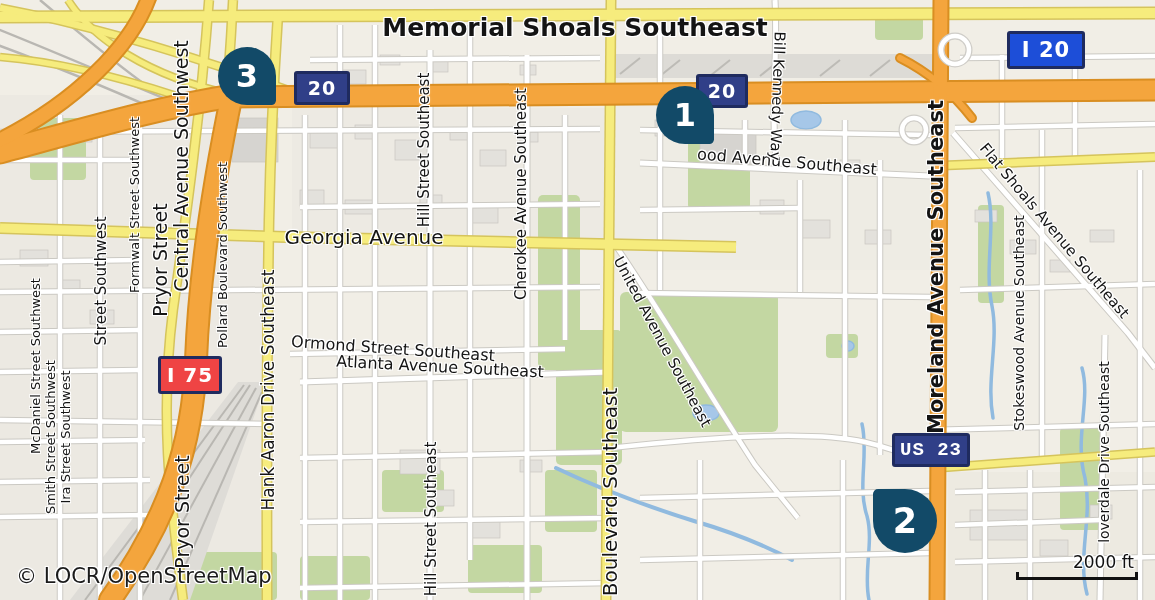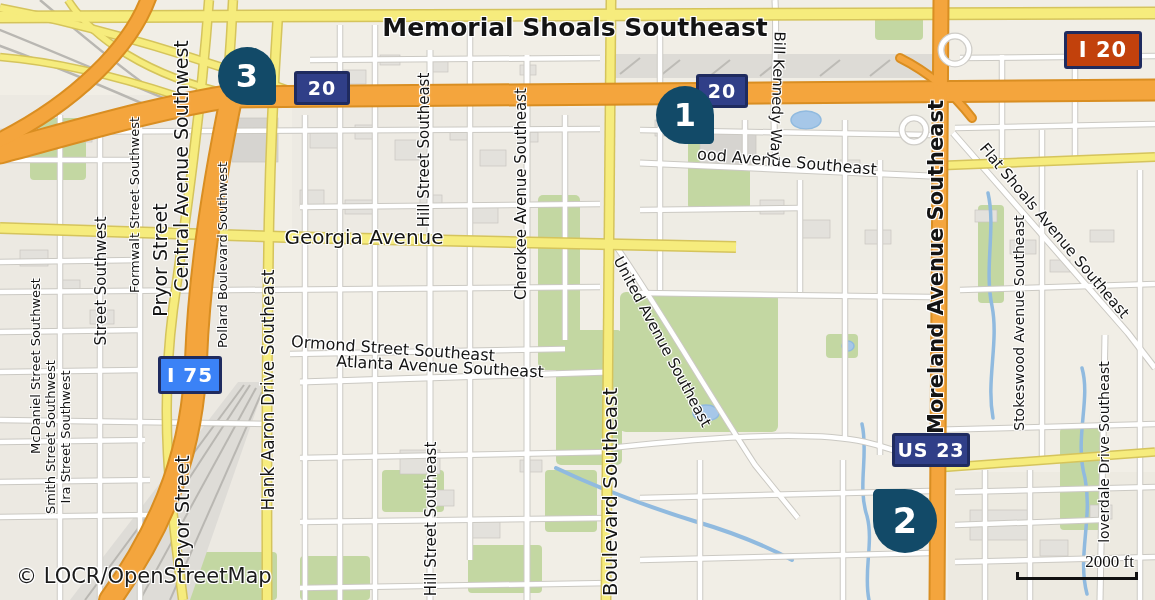--- a/index.html
+++ b/index.html
@@ -12,21 +12,21 @@
   .shield{position:absolute;display:flex;align-items:center;justify-content:center;
     color:#fff;font-weight:bold;border-radius:3px;z-index:30;letter-spacing:1px;line-height:1;}
   .marker{position:absolute;display:flex;align-items:center;justify-content:center;
     color:#fff;font-weight:bold;z-index:40;cursor:pointer;}
   .marker.tail-br{border-radius:50% 50% 8% 50%;}
   .marker.tail-tl{border-radius:8% 50% 50% 50%;}
   #attribution{position:absolute;left:16px;top:564px;font-size:21px;color:#1b1b1b;z-index:25;
     text-shadow:-1px -1px 0 #fff,1px -1px 0 #fff,-1px 1px 0 #fff,1px 1px 0 #fff,0 0 3px #fff;}
   #scalebar{position:absolute;left:1016px;top:552px;width:122px;z-index:25;}
   #scalebar .txt{font-size:17px;color:#111;text-align:right;padding-right:4px;
-    text-shadow:-1px -1px 0 #fff,1px -1px 0 #fff,-1px 1px 0 #fff,1px 1px 0 #fff;font-family:Liberation Serif, serif;}
+    text-shadow:-1px -1px 0 #fff,1px -1px 0 #fff,-1px 1px 0 #fff,1px 1px 0 #fff;}
   #scalebar .bar{height:8px;border-left:3px solid #111;border-right:3px solid #111;position:relative;}
   #scalebar .bar::after{content:"";position:absolute;left:0;right:0;bottom:0;border-bottom:3px solid #111;}
 </style>
 </head>
 <body>
 
 <div id="viewport">
 
   <svg id="map-canvas" width="1155" height="600" viewBox="0 0 1155 600">
 
@@ -322,23 +322,23 @@
     <div class="lbl" style="left: 160px; top: 260px; font-size: 19px; transform: translate(-50%, -50%) rotate(-90deg);">Pryor Street</div>
     <div class="lbl" style="left: 182px; top: 512px; font-size: 19px; transform: translate(-50%, -50%) rotate(-90deg);">Pryor Street</div>
     <div class="lbl" style="left: 134px; top: 205px; font-size: 13px; transform: translate(-50%, -50%) rotate(-90deg);">Formwalt Street Southwest</div>
     <div class="lbl" style="left: 222px; top: 255px; font-size: 13px; transform: translate(-50%, -50%) rotate(-90deg);">Pollard Boulevard Southwest</div>
     <div class="lbl" style="left: 35px; top: 366px; font-size: 13px; transform: translate(-50%, -50%) rotate(-90deg);">McDaniel Street Southwest</div>
     <div class="lbl" style="left: 50px; top: 437px; font-size: 13px; transform: translate(-50%, -50%) rotate(-90deg);">Smith Street Southwest</div>
     <div class="lbl" style="left: 65px; top: 437px; font-size: 13px; transform: translate(-50%, -50%) rotate(-90deg);">Ira Street Southwest</div>
     <div class="lbl" style="left: 101px; top: 281px; font-size: 15px; transform: translate(-50%, -50%) rotate(-90deg);">Street Southwest</div>
     <div class="shield" style="left: 294px; top: 71px; width: 56px; height: 34px; font-size: 19px; background: rgb(48, 63, 136); border: 3px solid rgb(31, 43, 95); box-sizing: border-box;">20</div>
     <div class="shield" style="left: 696px; top: 74px; width: 52px; height: 34px; font-size: 19px; background: rgb(48, 63, 136); border: 3px solid rgb(31, 43, 95); box-sizing: border-box;">20</div>
-    <div class="shield" style="left: 1064px; top: 31px; width: 78px; height: 38px; font-size: 21px; background: #c2410c; border: 3px solid rgb(31, 43, 95); box-sizing: border-box;">I 20</div>
-    <div class="shield" style="left: 158px; top: 356px; width: 64px; height: 38px; font-size: 20px; background: #3b82f6; border: 3px solid rgb(31, 43, 95); box-sizing: border-box;">I 75</div>
-    <div class="shield" style="left: 892px; top: 433px; width: 78px; height: 34px; font-size: 19px; background: rgb(48, 63, 136); border: 3px solid rgb(31, 43, 95); box-sizing: border-box;">US 23</div>
+    <div class="shield" style="left: 1007px; top: 31px; width: 78px; height: 38px; font-size: 21px; background: #1d4ed8; border: 3px solid rgb(31, 43, 95); box-sizing: border-box;">I 20</div>
+    <div class="shield" style="left: 158px; top: 356px; width: 64px; height: 38px; font-size: 20px; background: #ef4444; border: 3px solid rgb(31, 43, 95); box-sizing: border-box;">I 75</div>
+    <div class="shield" style="left: 892px; top: 433px; width: 78px; height: 34px; font-size: 19px; background: rgb(48, 63, 136); border: 3px solid rgb(31, 43, 95); box-sizing: border-box; font-family: Liberation Mono, monospace;">US 23</div>
     <div class="marker tail-br" style="width: 58px; height: 58px; left: 656px; top: 86px; background: rgb(18, 74, 104); font-size: 32px;">
       <span>1</span>
     </div>
     <div class="marker tail-tl" style="width: 64px; height: 64px; left: 873px; top: 489px; background: rgb(18, 74, 104); font-size: 35px;">
       <span>2</span>
     </div>
     <div class="marker tail-br" style="width: 58px; height: 58px; left: 218px; top: 47px; background: rgb(18, 74, 104); font-size: 32px;">
       <span>3</span>
     </div>
   </div>

